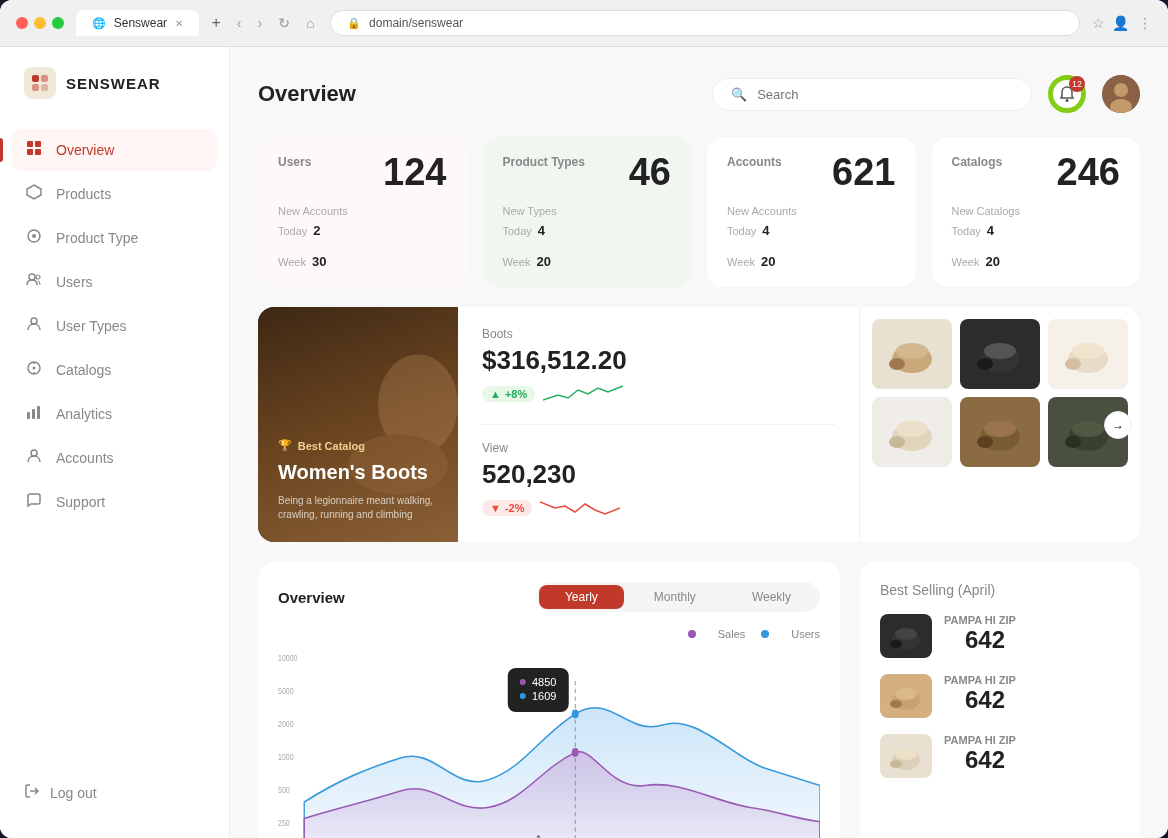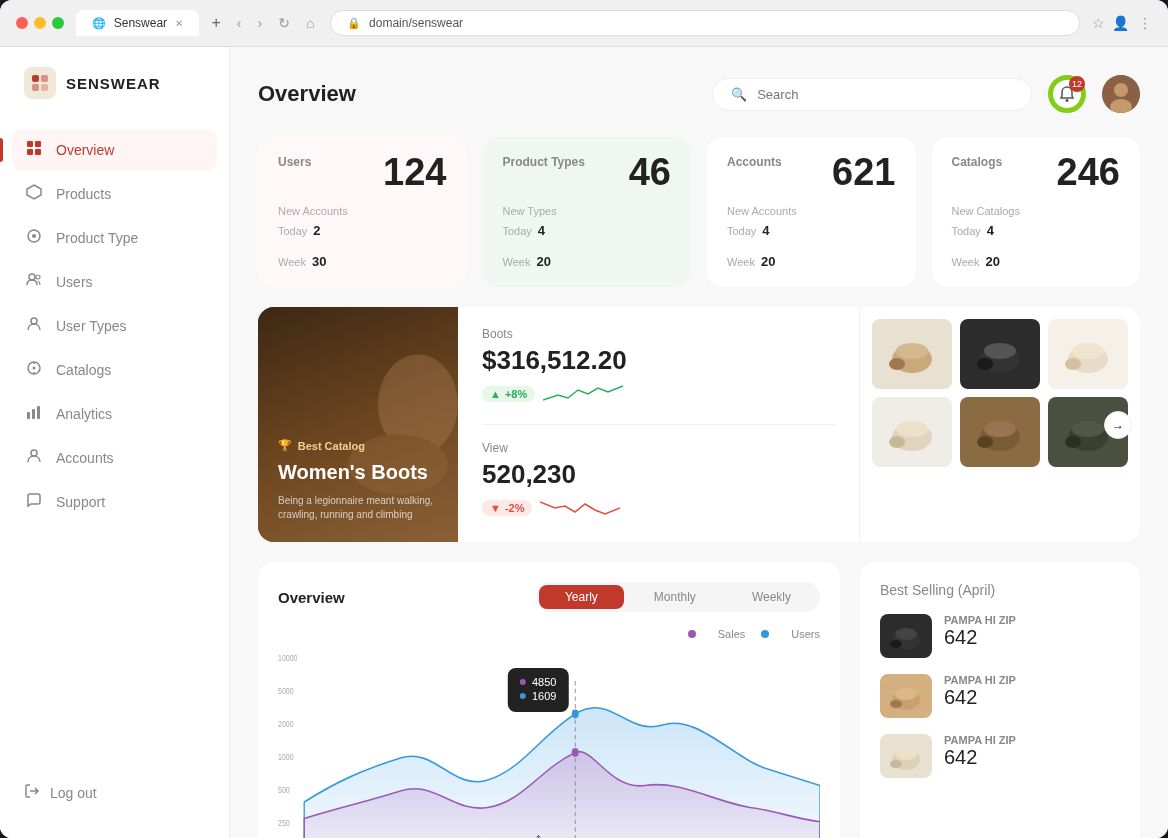--- a/index.html
+++ b/index.html
@@ -93,21 +93,21 @@
     .legend-dot { width: 8px; height: 8px; border-radius: 50%; }
     .chart-area { height: 220px; position: relative; }
 
     .best-selling { background: #fff; border-radius: 16px; padding: 20px; }
     .best-selling-title { font-size: 14px; font-weight: 700; color: #222; margin-bottom: 16px; }
     .best-selling-title span { color: #888; font-weight: 400; }
     .product-item { display: flex; align-items: flex-start; gap: 12px; margin-bottom: 16px; }
     .product-thumb { width: 52px; height: 44px; border-radius: 8px; background: #f0ede8; display: flex; align-items: center; justify-content: center; }
     .product-info { flex: 1; }
     .product-name { font-size: 11px; font-weight: 600; color: #888; }
-    .product-count { font-size: 20px; font-weight: 400; color: #222; }
+    .product-count { font-size: 24px; font-weight: 700; color: #222; margin-left: 21px; }
 
     
     .chart-tooltip { position: absolute; background: #222; color: #fff; border-radius: 8px; padding: 8px 12px; font-size: 11px; pointer-events: none; }
     .tooltip-row { display: flex; align-items: center; gap: 6px; margin-bottom: 2px; }
     .tooltip-dot { width: 6px; height: 6px; border-radius: 50%; }
 
     
     .chart-svg { width: 100%; height: 100%; }
   </style>
 </head>

